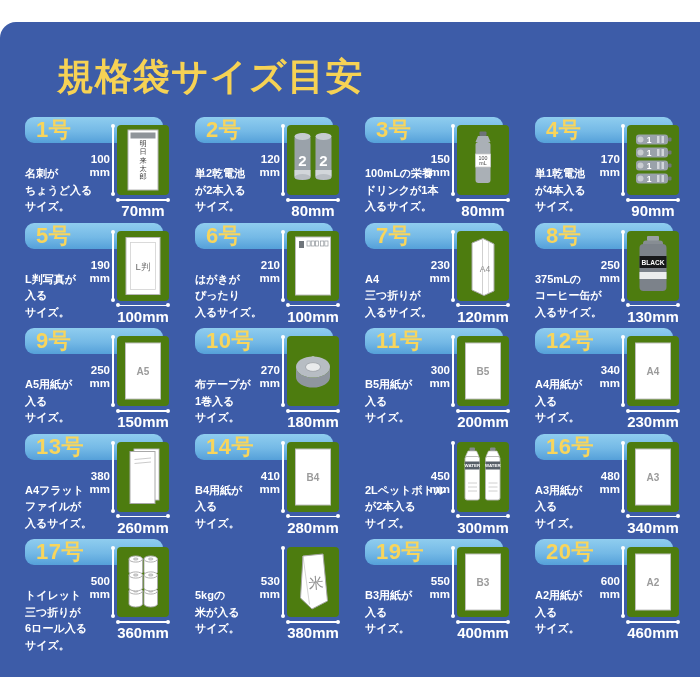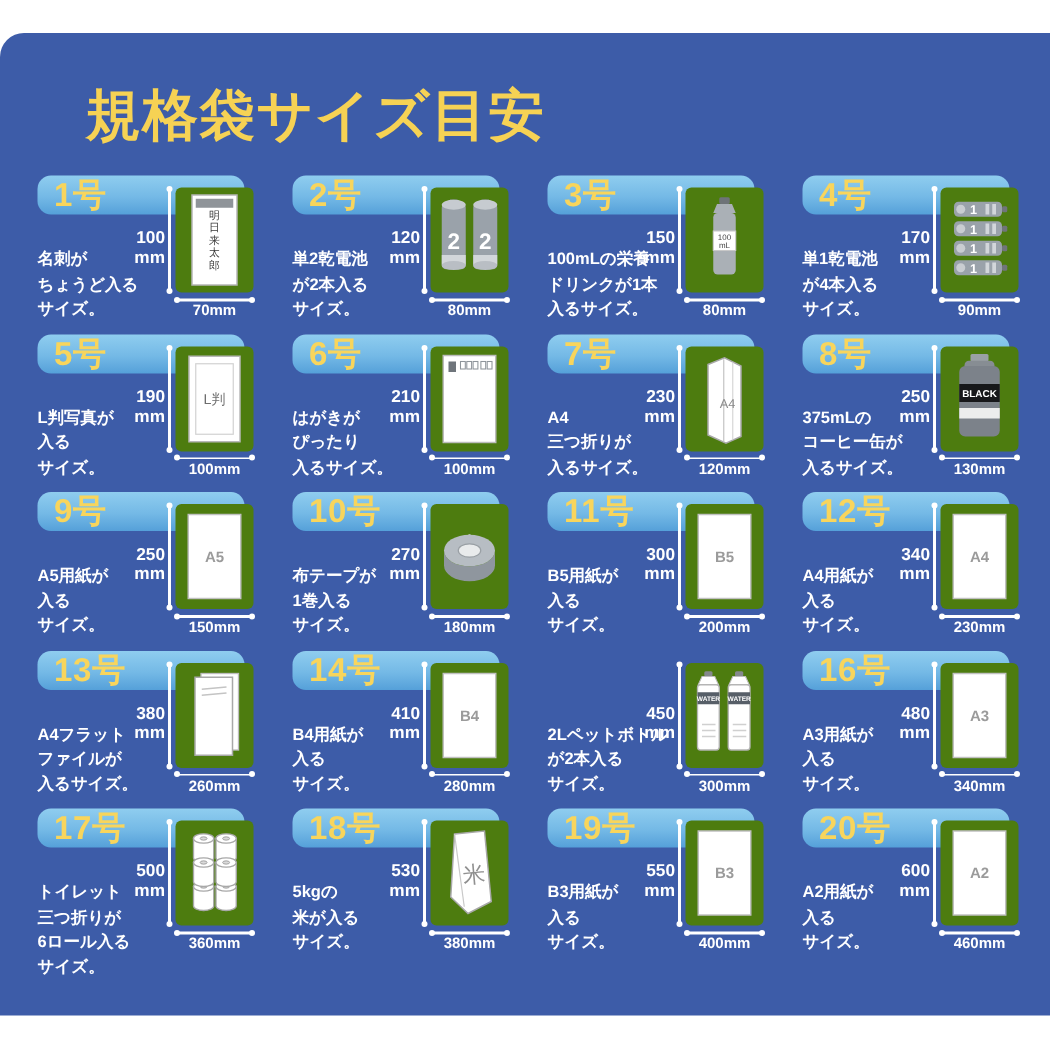--- a/index.html
+++ b/index.html
@@ -22,21 +22,21 @@
         font-weight:bold;font-size:11.5px;line-height:13px;}
   .vline{position:absolute;left:87px;top:8px;width:1.6px;height:70px;background:#ffffff;}
   .vline::before,.vline::after{content:"";position:absolute;left:-1.2px;width:4px;height:4px;
         border-radius:50%;background:#ffffff;}
   .vline::before{top:-1px;} .vline::after{bottom:-1px;}
   .wline{position:absolute;left:92px;top:82px;width:52px;height:1.6px;background:#ffffff;}
   .wline::before,.wline::after{content:"";position:absolute;top:-1.2px;width:4px;height:4px;
         border-radius:50%;background:#ffffff;}
   .wline::before{left:-1px;} .wline::after{right:-1px;}
   .wdim{position:absolute;left:92px;top:85px;width:52px;text-align:center;color:#ffffff;
-        font-weight:bold;font-size:10px;white-space:nowrap;}
+        font-weight:bold;font-size:15px;white-space:nowrap;}
   .item-box{position:absolute;left:92px;top:8px;width:52px;height:70px;background:#4d7c0f;
         border-radius:4px;overflow:hidden;}
   .item-box svg{display:block;}
   .item-box svg text{font-family:"Liberation Sans","DejaVu Sans",sans-serif;}
 </style>
 </head>
 <body>
 
 <div class="page">
   <div class="panel">
@@ -525,23 +525,20 @@
    <path d="M27,28 h13.5 v13 a6.75,3 0 0 1 -13.5,0 z" fill="#fff" stroke="#a8a8a8" stroke-width="0.9"></path>
    <ellipse cx="33.75" cy="28" rx="6.75" ry="3.1" fill="#fff" stroke="#a8a8a8" stroke-width="0.9"></ellipse>
    <ellipse cx="33.75" cy="28" rx="2.3" ry="1.1" fill="#dadada" stroke="#9a9a9a" stroke-width="0.6"></ellipse>
             </svg>
           </div>
     <div class="wline"></div>
     <div class="wdim">360mm</div>
   </div>
 
   <div class="cell">
-    <div class="banner">
-      <span class="num">18号</span>
-    </div>
     <div class="desc">
             <div>5kgの</div>
             <div>米が入る</div>
             <div>サイズ。</div>
           </div>
     <div class="hdim">
       <div>530</div>
       <div>mm</div>
     </div>
     <div class="vline"></div>

